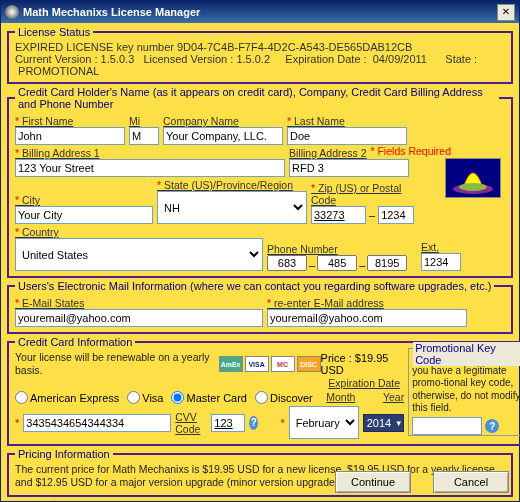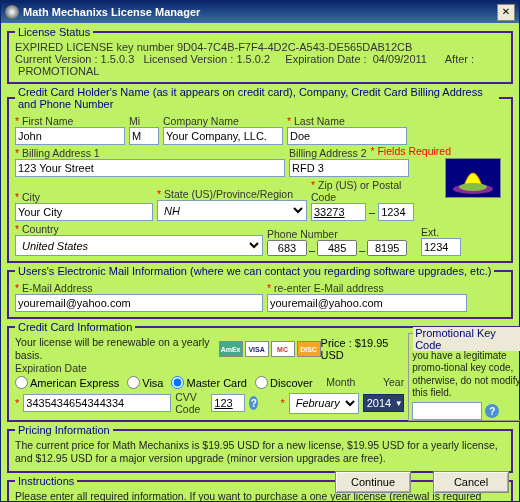--- a/index.html
+++ b/index.html
@@ -1,34 +1,34 @@
 <!DOCTYPE html>
 <html><head>
 <meta charset="utf-8">
 <style>
   * { box-sizing: border-box; margin: 0; padding: 0; font-family: Tahoma, sans-serif; font-size: 11px; }
   body { background: #ece9d8; }
-  .window { width: 520px; height: 502px; background: #bef264; border: 1px solid #0a246a; position: relative; }
+  .window { width: 520px; height: 502px; background: #fde047; border: 1px solid #0a246a; position: relative; }
   .titlebar { height: 22px; background: linear-gradient(to bottom, #0a246a, #3a6ea5); color: white; display: flex; align-items: center; padding: 0 4px; }
   .titlebar .icon { width: 14px; height: 14px; background: radial-gradient(circle, #fff, #888 60%, #333); border-radius: 50%; margin-right: 4px; }
   .titlebar .title { flex: 1; font-weight: bold; }
   .titlebar button { width: 18px; height: 17px; background: #ece9d8; border: 1px solid #888; font-size: 10px; line-height: 1; }
   .content { padding: 3px 6px; }
 
   fieldset { border: 2px solid #4c1d95; padding: 3px 12px 5px 6px; margin-bottom: 2px; position: relative; }
   legend { color: #000080; padding: 0 3px; font-size: 11px; }
 
   .status-row { font-size: 11px; color: #333; }
 
   .row { display: flex; gap: 4px; margin-top: 2px; align-items: flex-end; }
   .fld { display: flex; flex-direction: column; }
-  .lbl { font-size: 10.5px; color: #333; }
+  .lbl { font-size: 10.5px; color: #333; text-decoration: underline; }
   .req::before { content: "* "; color: red; }
   input[type=text], select { border: 1px solid #7b9ebd; background: white; height: 18px; padding: 1px 2px; font-size: 11px; width: 100%; }
-  select { height: 21px; font-style: italic; }
+  select { height: 33px; }
 
   .fields-required { color: red; font-size: 10.5px; position: absolute; right: 60px; top: 35px; }
 
   .decor { position: absolute; right: 10px; top: 48px; width: 56px; height: 40px; background: #000080; border: 1px solid #888; display:flex; align-items:center; justify-content:center; }
   .decor svg { width: 48px; height: 34px; }
 
   .cc-icons { display: inline-flex; gap: 2px; vertical-align: middle; margin-left: 4px;}
   .cc-icons span { width: 24px; height: 16px; border: 1px solid #888; display: inline-block; font-size: 7px; text-align: center; line-height: 15px; font-weight: bold; }
   .amx { background: #4a8; color:#fff;} .visa { background:#fff; color:#1a1f71;} .mc { background:#fff; color:#c33;} .disc{background:#f6a623;color:#fff;}
 
@@ -61,21 +61,21 @@
 
   <div class="content">
 
     <fieldset>
       <legend>License Status</legend>
       <div class="status-row expired">EXPIRED LICENSE key number 9D04-7C4B-F7F4-4D2C-A543-DE565DAB12CB</div>
       <div class="status-row">
         <span>Current Version :</span> <span>1.5.0.3</span>&nbsp;&nbsp;
         <span>Licensed Version :</span> <span>1.5.0.2</span>&nbsp;&nbsp;&nbsp;&nbsp;
         <span>Expiration Date :</span> &nbsp;<span>04/09/2011</span>&nbsp;&nbsp;&nbsp;&nbsp;&nbsp;
-        <span>After :</span> &nbsp;<span>PROMOTIONAL</span>
+        <span>State :</span> &nbsp;<span>PROMOTIONAL</span>
       </div>
     </fieldset>
 
     <fieldset style="position:relative;">
       <legend>Credit Card Holder's Name (as it appears on credit card), Company, Credit Card Billing Address and Phone Number</legend>
       <span class="fields-required">*  Fields Required</span>
       <div class="decor">
         <svg viewBox="0 0 48 34">
             <ellipse cx="24" cy="28" rx="20" ry="5" fill="#d4a" opacity="0.6"></ellipse>
             <path d="M14 28 Q24 -4 34 28" fill="#ff0" stroke="#f80"></path>
@@ -148,21 +148,21 @@
             <span class="lbl">Ext.</span>
             <input type="text" value="1234" style="">
           </div>
       </div>
     </fieldset>
 
     <fieldset>
       <legend>Users's Electronic Mail Information (where we can contact you regarding software upgrades, etc.)</legend>
       <div class="row">
         <div class="fld" style="width:248px">
-            <span class="lbl req">E-Mail Address</span>
+            <span class="lbl req">E-Mail States</span>
             <input type="text" value="youremail@yahoo.com" style="">
           </div>
         <div class="fld" style="width:200px">
             <span class="lbl req">re-enter E-Mail address</span>
             <input type="text" value="youremail@yahoo.com" style="">
           </div>
       </div>
     </fieldset>
 
     <fieldset style="position:relative; padding-right:128px;">
@@ -177,21 +177,21 @@
       <div style="display:flex;justify-content:space-between;align-items:center">
         <span class="body-text">Your license will be renewable on a yearly basis.</span>
         <span class="cc-icons">
             <span class="amx">AmEx</span>
             <span class="visa">VISA</span>
             <span class="mc">MC</span>
             <span class="disc">DISC</span>
           </span>
         <span style="font-size:11px"><span>Price :</span> <span>$19.95 USD</span></span>
       </div>
-      <div style="margin-right:4px" class="lbl">Expiration Date</div>
+      <div style="text-align:right;margin-right:4px" class="lbl">Expiration Date</div>
       <div class="radio-row">
         <label>
             <input type="radio" name="cc" style="">
             <span>American Express</span>
           </label>
         <label>
             <input type="radio" name="cc" style="">
             <span>Visa</span>
           </label>
         <label>

